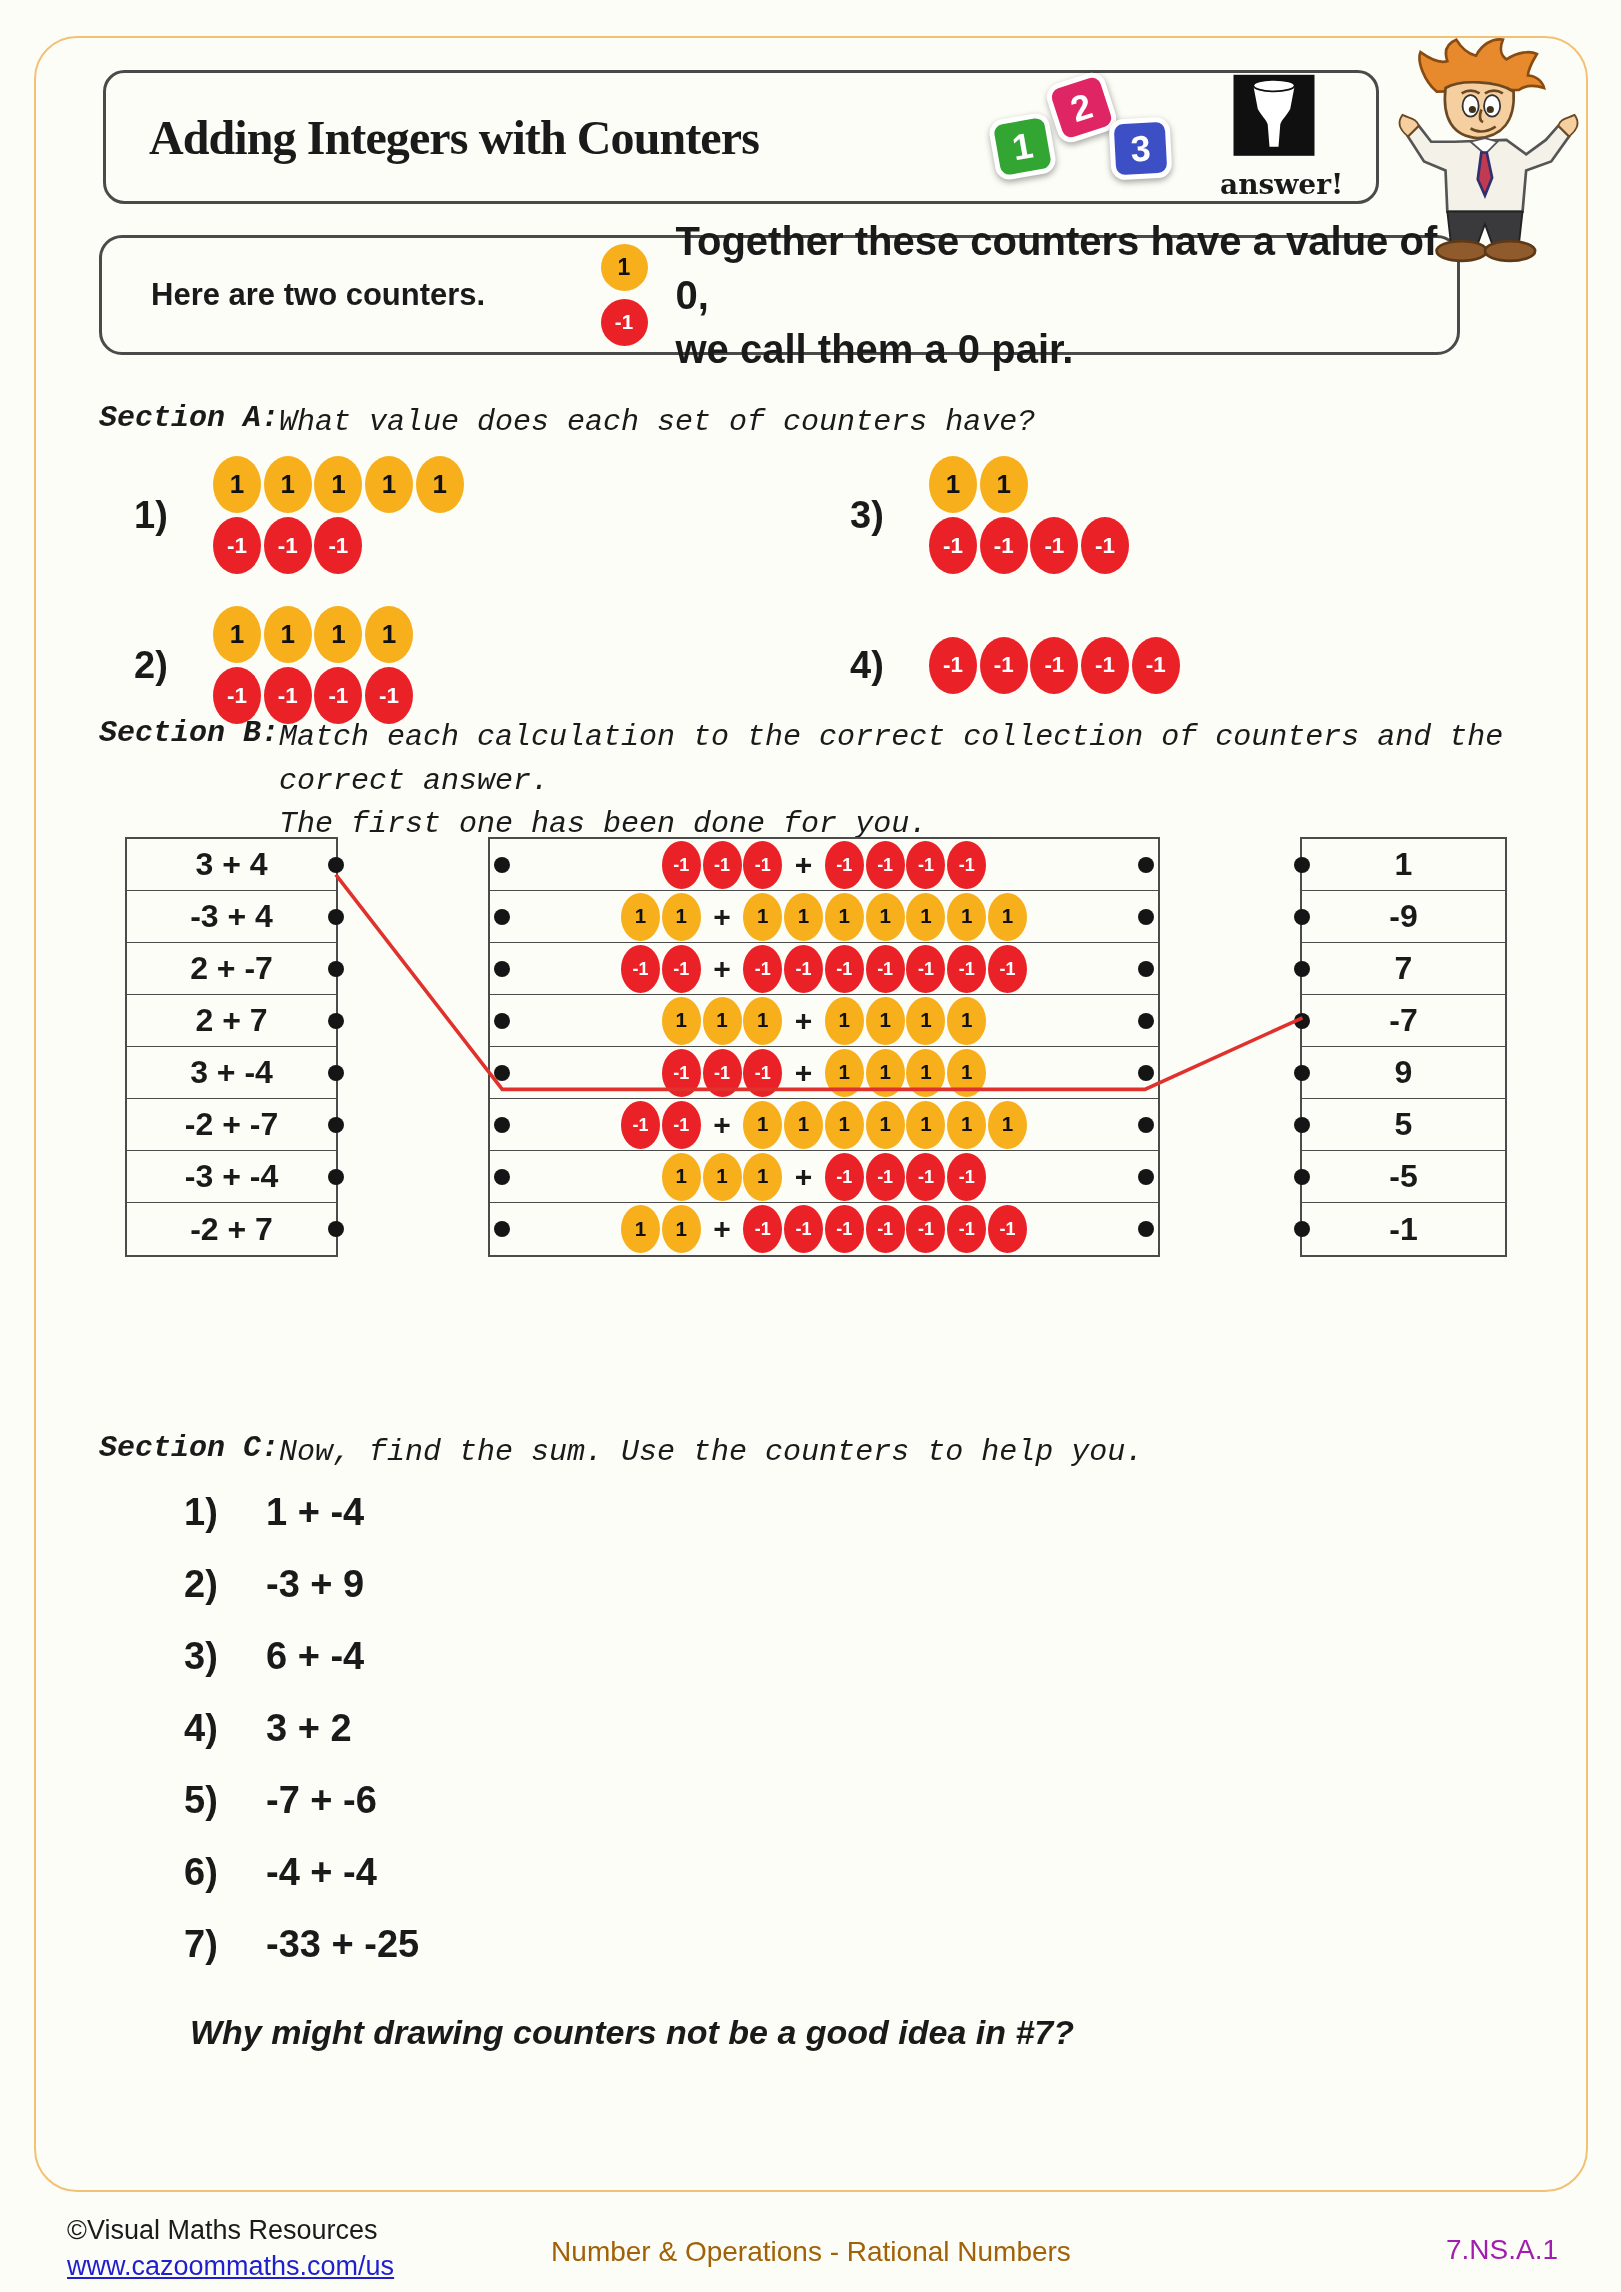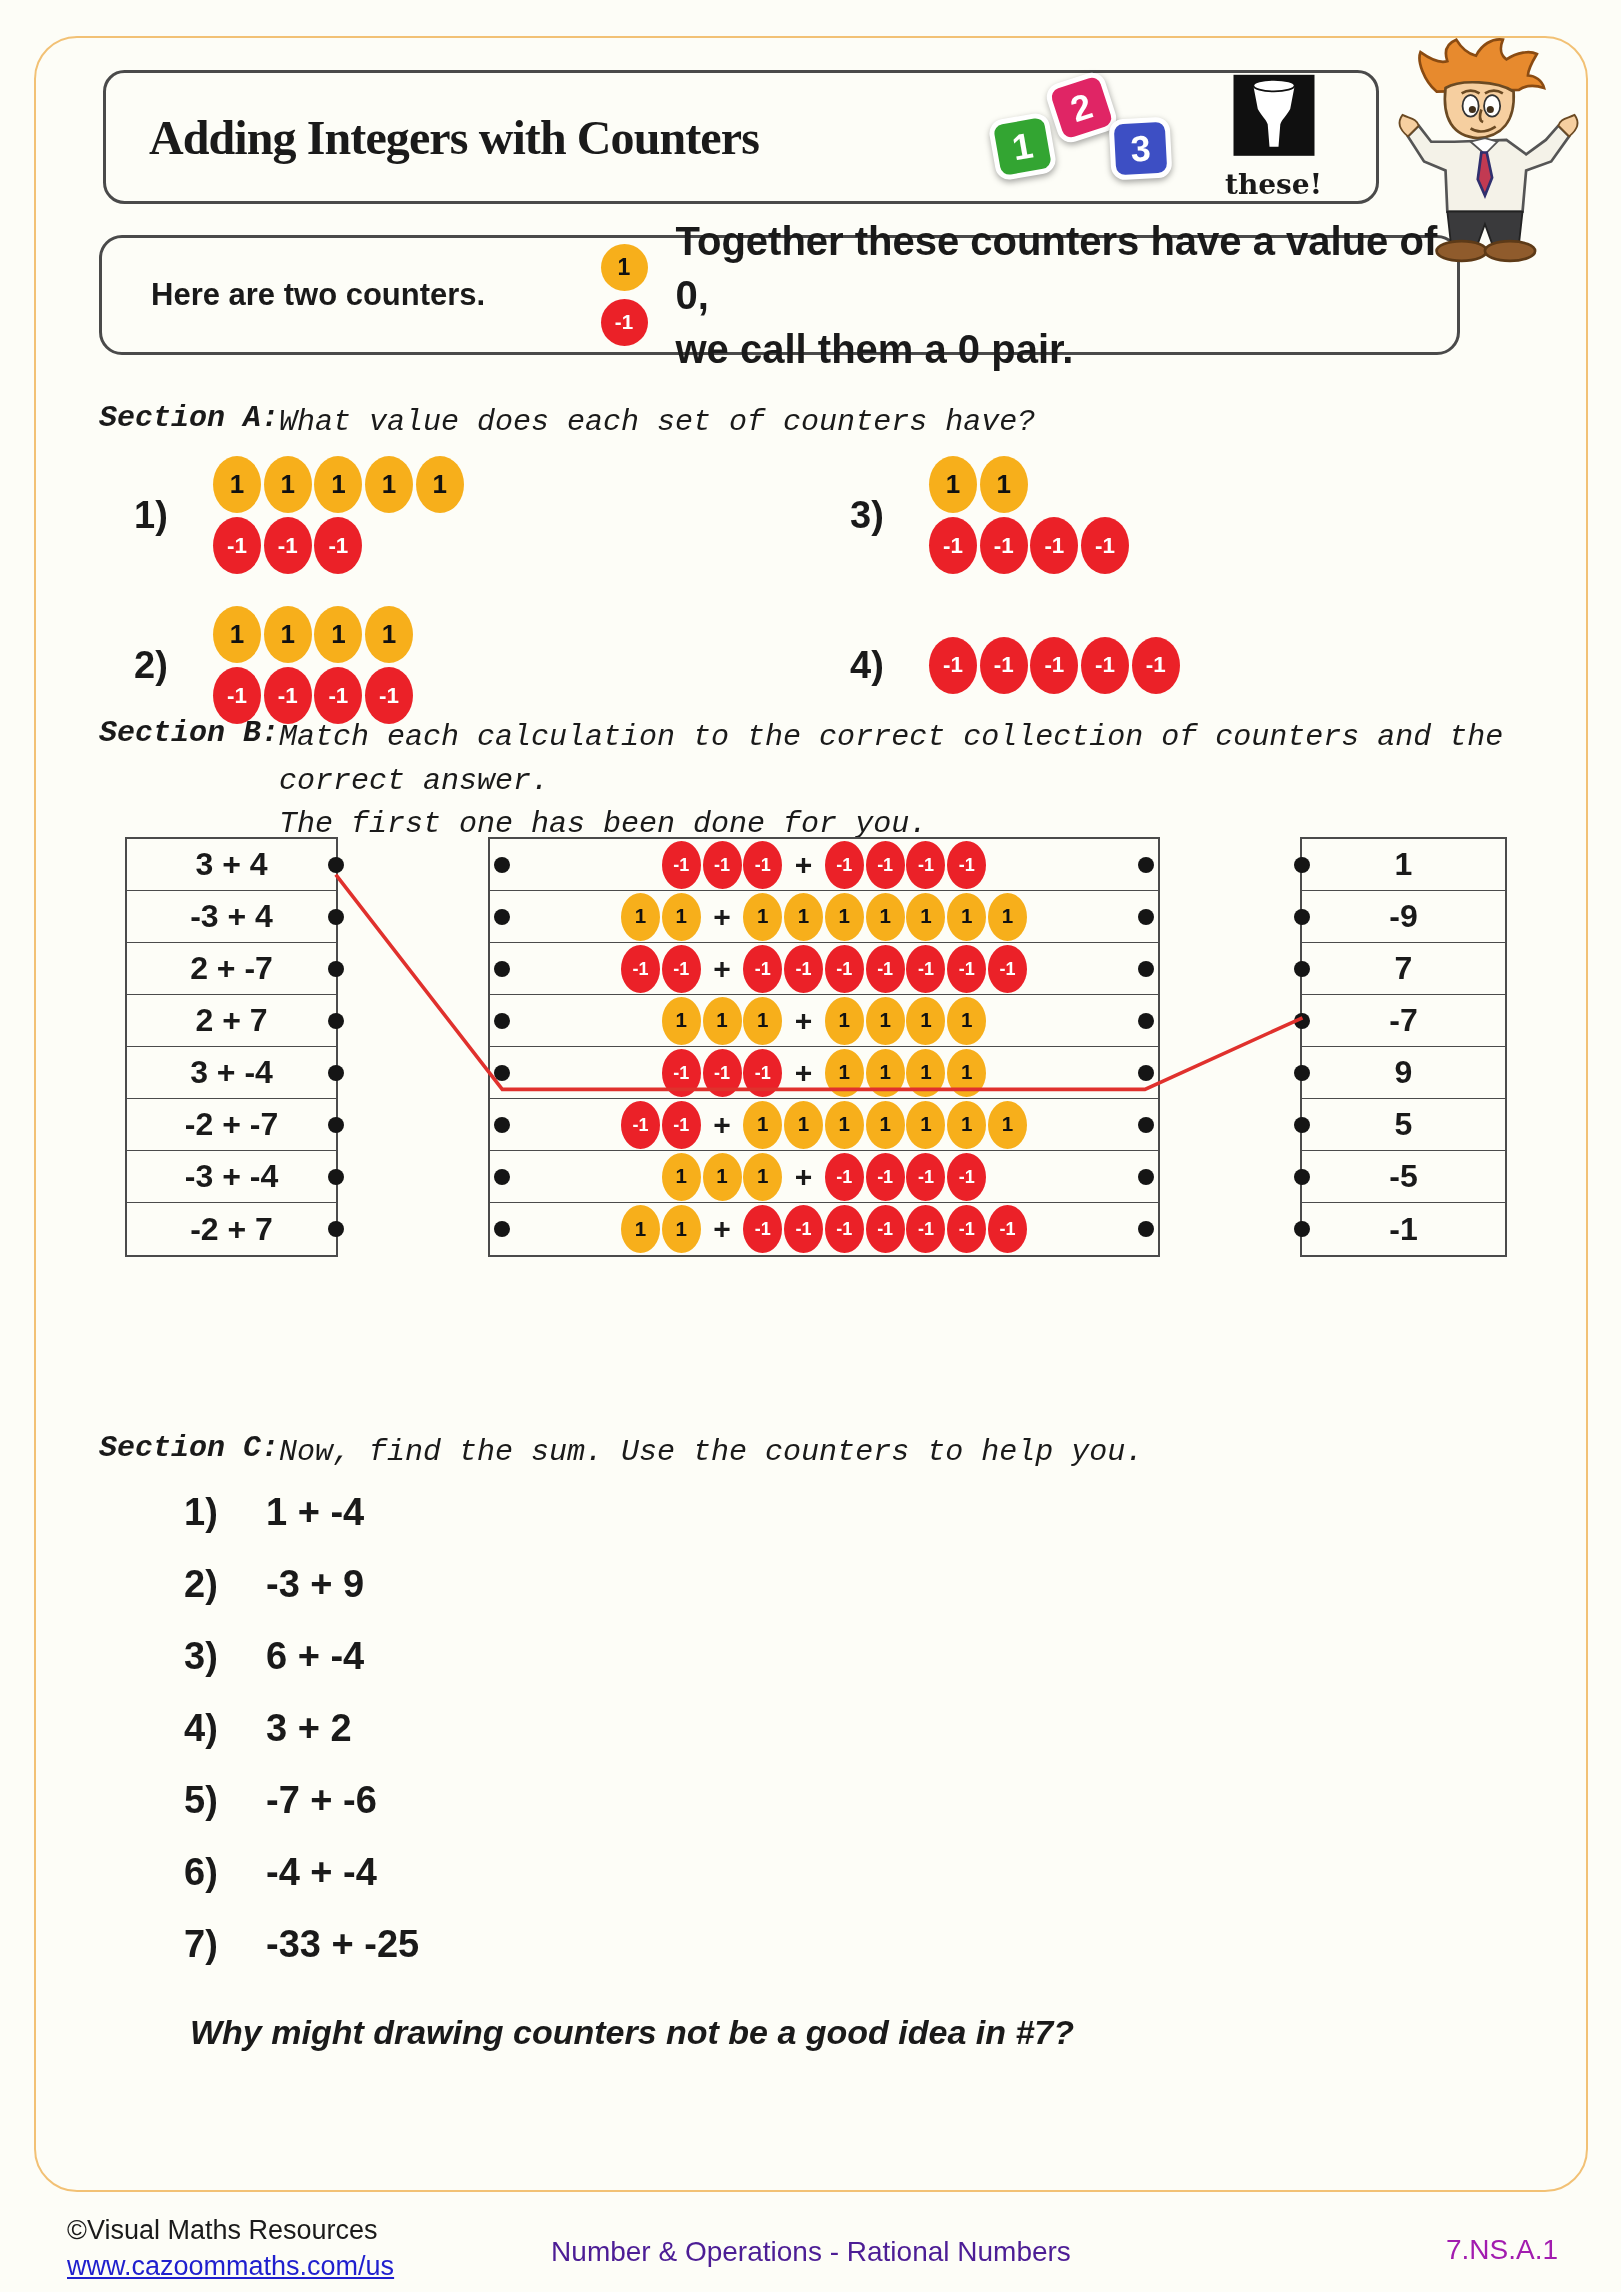--- a/index.html
+++ b/index.html
@@ -101,21 +101,21 @@
   #sb-line { position:absolute; left:0; top:0; z-index:6; pointer-events:none; }
   
   .sc-list { position:absolute; left:184px; top:1491px; }
   .sc-item { display:flex; margin-bottom:29px; align-items:baseline; }
   .sc-num { width:82px; font-size:38px; font-weight:bold; flex:none; }
   .sc-expr { font-size:38px; font-weight:bold; }
   .sc-question { position:absolute; left:190px; top:2013px; font-size:34px; font-weight:bold;font-style:italic; }
   
   .footer-left { position:absolute; left:67px; top:2215px; font-size:27px; }
   .footer-link { display:block; color:#1F1FCE; text-decoration:underline; margin-top:5.4px; }
-  .footer-center { position:absolute; left:0; width:1622px; text-align:center; top:2236px; font-size:28px; color:#4c1d95; }
+  .footer-center { position:absolute; left:0; width:1622px; text-align:center; top:2236px; font-size:28px; color:#a16207; }
   .footer-right { position:absolute; right:64px; top:2234px; font-size:28px; color:#a21caf; }
 </style>
 </head>
 <body>
 
 <div class="page">
   <div class="frame"></div>
 
   <div class="title-box">
     <h1>Adding Integers with Counters</h1>
@@ -129,21 +129,21 @@
       <div class="block block-3">
           <span>3</span>
         </div>
     </div>
     <div class="cazoom">
       <svg width="90" height="90" viewBox="0 0 100 100">
         <rect x="5" y="2" width="90" height="90" fill="#101010"></rect>
         <path d="M27,14 C27,22 73,22 73,14 L68,40 C63,49 59,51 57,57 L55,82 L45,82 L43,57 C41,51 37,49 32,40 Z" fill="#ffffff"></path>
         <ellipse cx="50" cy="14" rx="23" ry="6.5" fill="#ffffff" stroke="#101010" stroke-width="2"></ellipse>
       </svg>
-      <div class="cazoom-text">these!</div>
+      <div class="cazoom-text">answer!</div>
     </div>
   </div>
 
   <div class="mascot">
     <svg width="206" height="233" viewBox="0 0 230 260">
       <path d="M52,62 C38,50 30,28 34,18 C48,28 58,30 64,28 C60,16 64,8 74,4 C80,14 88,20 96,22 C102,10 114,2 126,4 C122,14 124,22 130,26 C142,18 156,16 164,20 C158,30 154,38 154,44 C162,44 170,50 172,58 C160,54 150,56 144,60 Z" fill="#E78A2E" stroke="#8a4b12" stroke-width="3"></path>
       <path d="M62,58 C58,92 70,112 98,114 C124,112 140,96 138,62 C120,50 78,48 62,58 Z" fill="#F6CFA0" stroke="#6b4a23" stroke-width="3"></path>
       <ellipse cx="90" cy="78" rx="9" ry="12" fill="#fff" stroke="#333" stroke-width="2"></ellipse>
       <ellipse cx="114" cy="78" rx="9" ry="12" fill="#fff" stroke="#333" stroke-width="2"></ellipse>
       <circle cx="92" cy="82" r="4" fill="#41301c"></circle>

